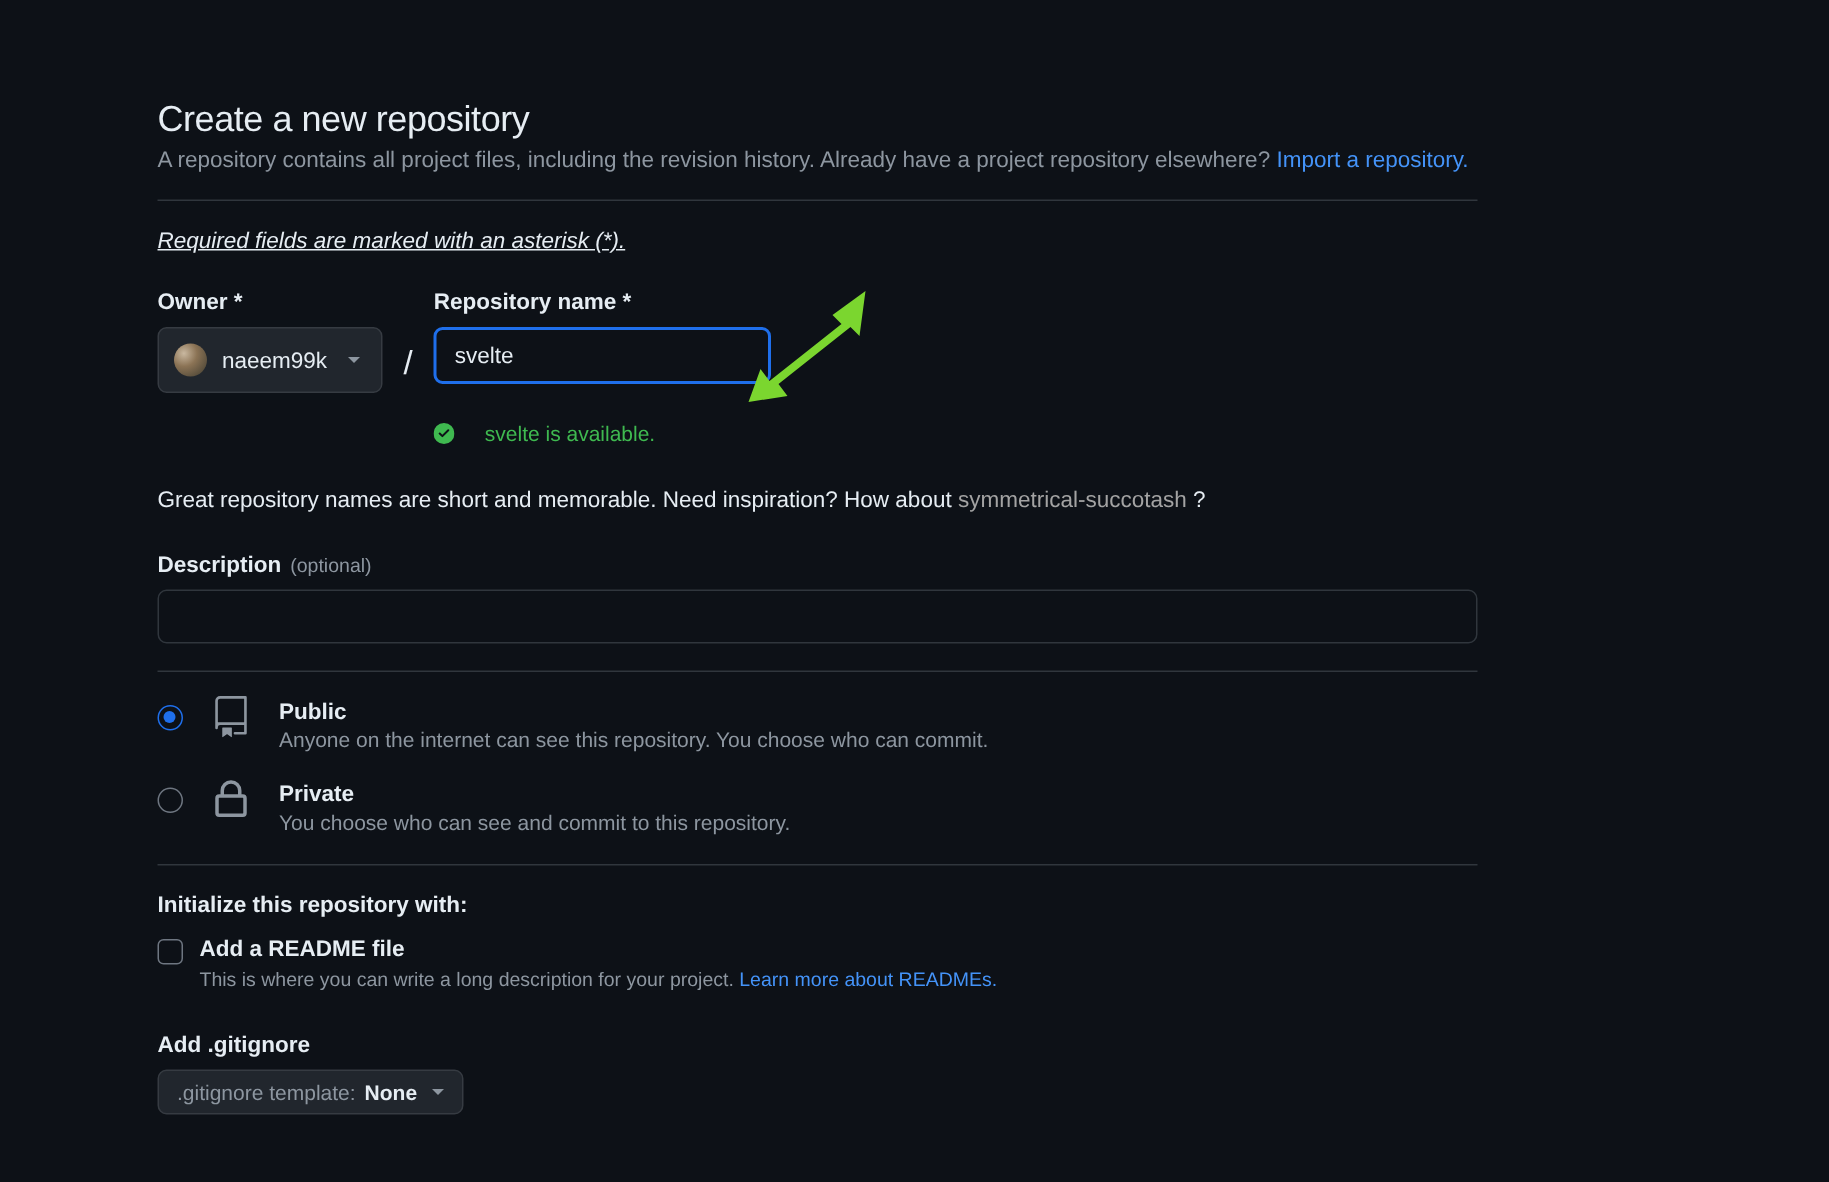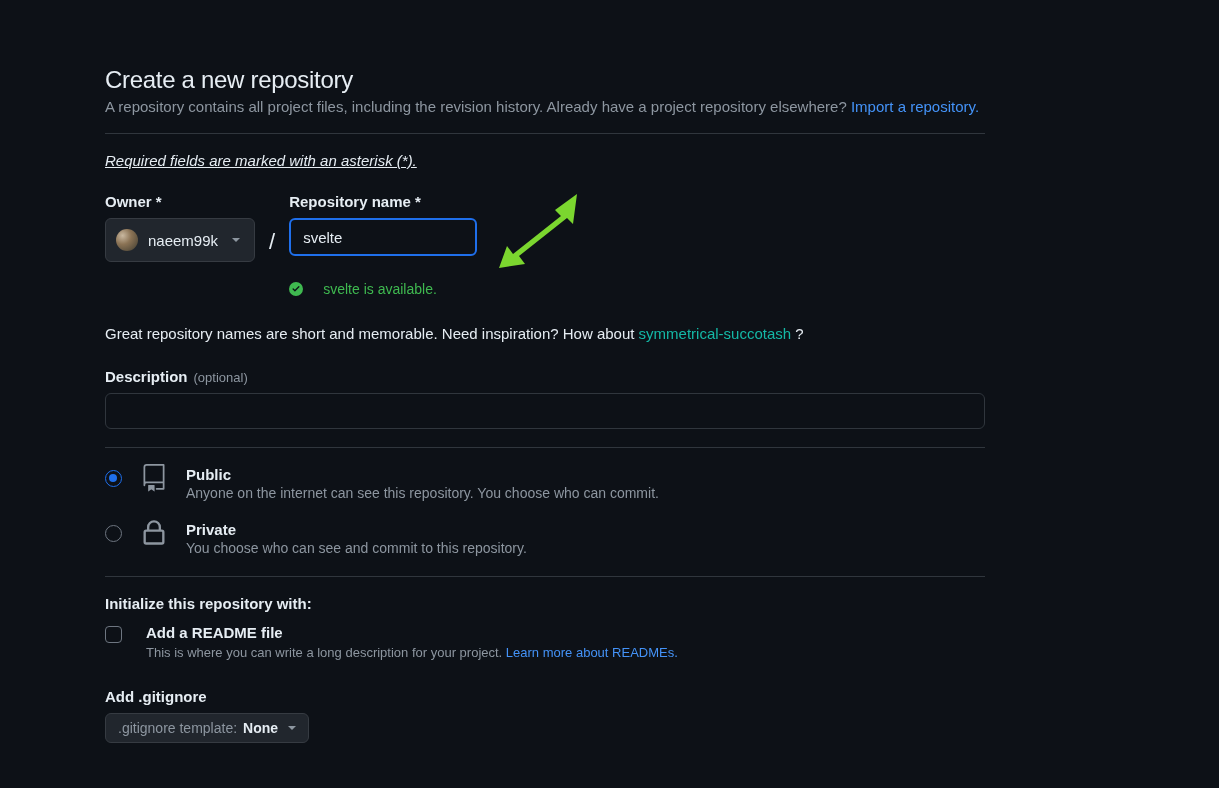--- a/index.html
+++ b/index.html
@@ -83,21 +83,21 @@
     border-top: 4px solid #8d96a0;
     margin-left: 4px;
   }
   .slash {
     font-size: 22px;
     color: #e6edf3;
     margin-top: 36px;
     padding: 0 2px;
   }
   .repo-input {
-    width: 188px;
+    width: 225px;
     height: 38px;
     background: #0d1117;
     border: 2px solid #1f6feb;
     border-radius: 6px;
     color: #e6edf3;
     font-size: 15px;
     padding: 6px 12px;
     outline: none;
   }
   .availability {
@@ -110,21 +110,21 @@
   }
   .check-icon {
     width: 14px; height: 14px;
     fill: #3fb950;
   }
   .inspiration {
     margin-top: 28px;
     font-size: 15px;
     color: #e6edf3;
   }
-  .suggestion { color: #14b8a6; cursor: pointer; margin-top: 14px; }
+  .suggestion { color: #a3a3a3; cursor: pointer; margin-top: 14px; }
   .desc-label-row {
     margin-top: 26px;
     display: flex;
     align-items: baseline;
     gap: 6px;
   }
   .optional { color: #8d96a0; font-size: 13px; font-weight: 400; }
   .desc-input {
     width: 100%;
     height: 36px;
@@ -171,21 +171,21 @@
   .vis-text .t1 { font-weight: 600; font-size: 15px; color: #e6edf3; }
   .vis-text .t2 { color: #8d96a0; font-size: 14px; margin-top: 2px; }
   .init-heading {
     font-weight: 600;
     font-size: 15px;
     margin: 0 0 12px 0;
   }
   .checkbox-row {
     display: flex;
     align-items: flex-start;
-    gap: 24px;
+    gap: 11px;
   }
   .checkbox {
     appearance: none;
     width: 17px; height: 17px;
     border: 1.5px solid #6e7681;
     border-radius: 4px;
     background: #0d1117;
     cursor: pointer;
     margin: 2px 0 0 0;
   }

